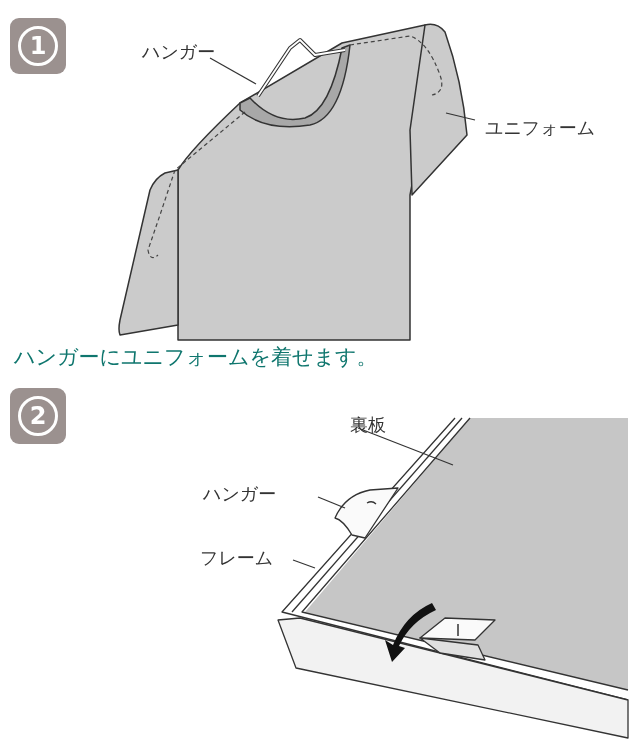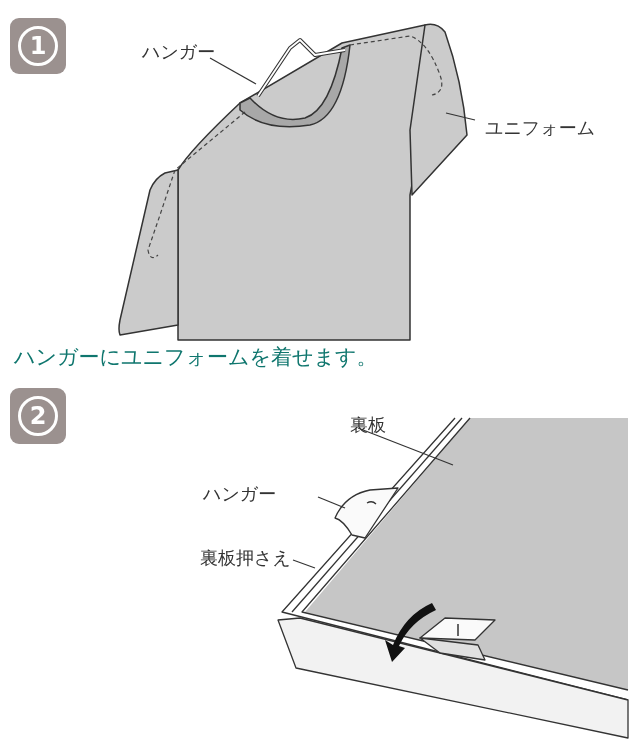--- a/index.html
+++ b/index.html
@@ -70,13 +70,13 @@
 </div>
 <div class="label" style="left:142px;top:40px;text-align:center;">ハンガー</div>
 <div class="label" style="left:485px;top:116px;">ユニフォーム</div>
 <div class="caption">ハンガーにユニフォームを着せます。</div>
 
 <div class="step-badge" style="left:10px;top:388px;">
   <div class="ring">2</div>
 </div>
 <div class="label" style="left:303px;top:413px;margin-left:47px;">裏板</div>
 <div class="label" style="left:203px;top:482px;">ハンガー</div>
-<div class="label" style="left:200px;top:546px;">裏板押さえ</div>
+<div class="label" style="left:200px;top:546px;">フレーム</div>
 
 </body></html>

